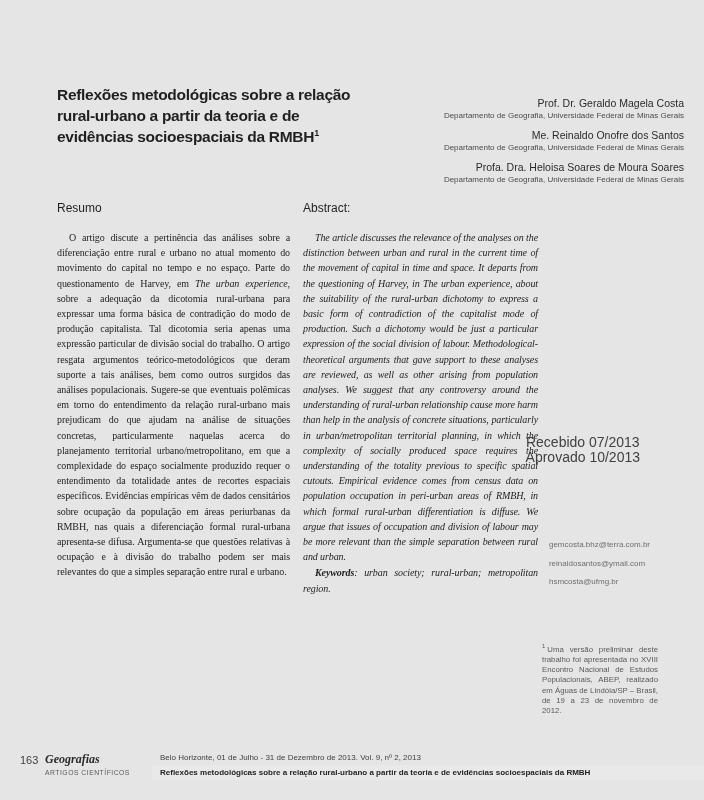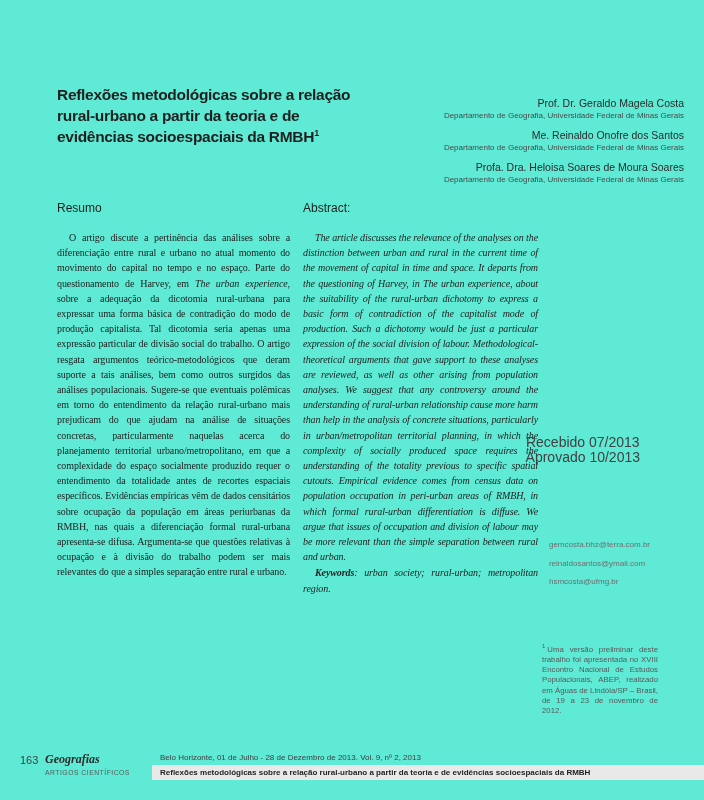--- a/index.html
+++ b/index.html
@@ -4,21 +4,21 @@
 <style>
   html, body {
     margin: 0; padding: 0;
     width: 704px; height: 800px;
     background: #ffffff;
     font-family: "Liberation Sans", sans-serif;
     color: #232323;
     overflow: hidden;
     position: relative;
   }
-  .page { position: relative; width: 704px; height: 800px; background: #5eead4; }
+  .page { position: relative; width: 704px; height: 800px; background: #e5e5e5; }
 
   
   .title-block {
     position: absolute; left: 57px; top: 84px; width: 322px;
   }
   .title {
     font-size: 15.5px; font-weight: bold; line-height: 21px;
     letter-spacing: -0.3px; color: #1f1f1f; margin: 0;
   }
   .title sup { font-size: 9px; line-height: 0; }
@@ -139,16 +139,16 @@
     <div>reinaldosantos@ymail.com</div>
     <div>hsmcosta@ufmg.br</div>
   </div>
 
   <div class="footnote"><sup>1</sup><span>Uma versão preliminar deste trabalho foi apresentada no XVIII Encontro Nacional de Estudos Populacionais, ABEP, realizado em Águas de Lindóia/SP – Brasil, de 19 a 23 de novembro de 2012.</span></div>
 
   <div class="footer-band"></div>
   <div class="footer-pagenum">163</div>
   <div class="footer-journal">Geografias</div>
   <div class="footer-section">ARTIGOS CIENTÍFICOS</div>
-  <div class="footer-issue">Belo Horizonte, 01 de Julho - 28 de Dezembro de 2013. Vol. 9, nº 2, 2013</div>
+  <div class="footer-issue">Belo Horizonte, 01 de Julho - 31 de Dezembro de 2013. Vol. 9, nº 2, 2013</div>
   <div class="footer-running">Reflexões metodológicas sobre a relação rural-urbano a partir da teoria e de evidências socioespaciais da RMBH</div>
 
 </div>
 
 </body></html>

